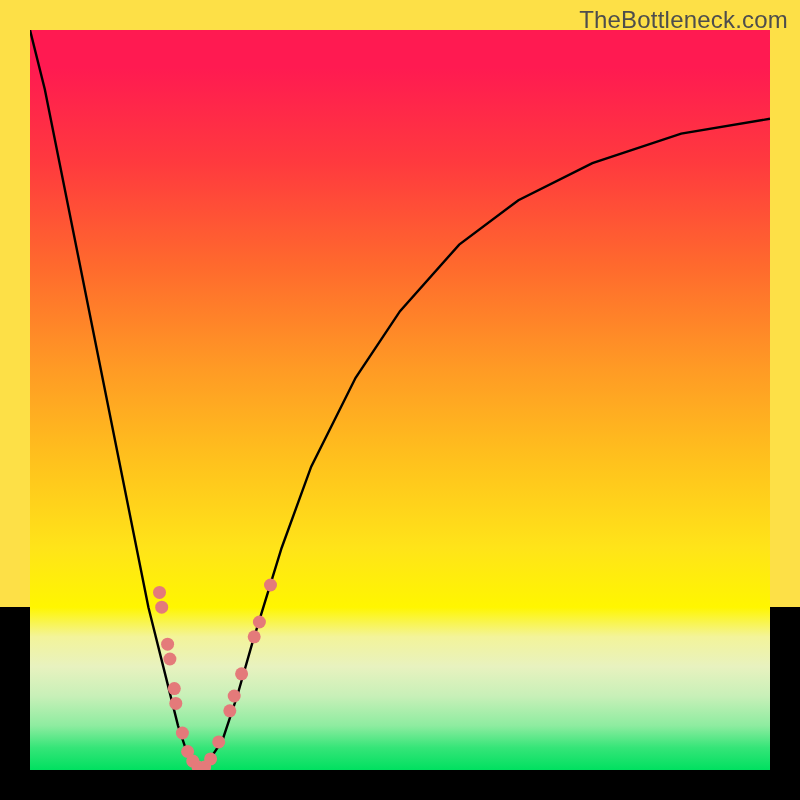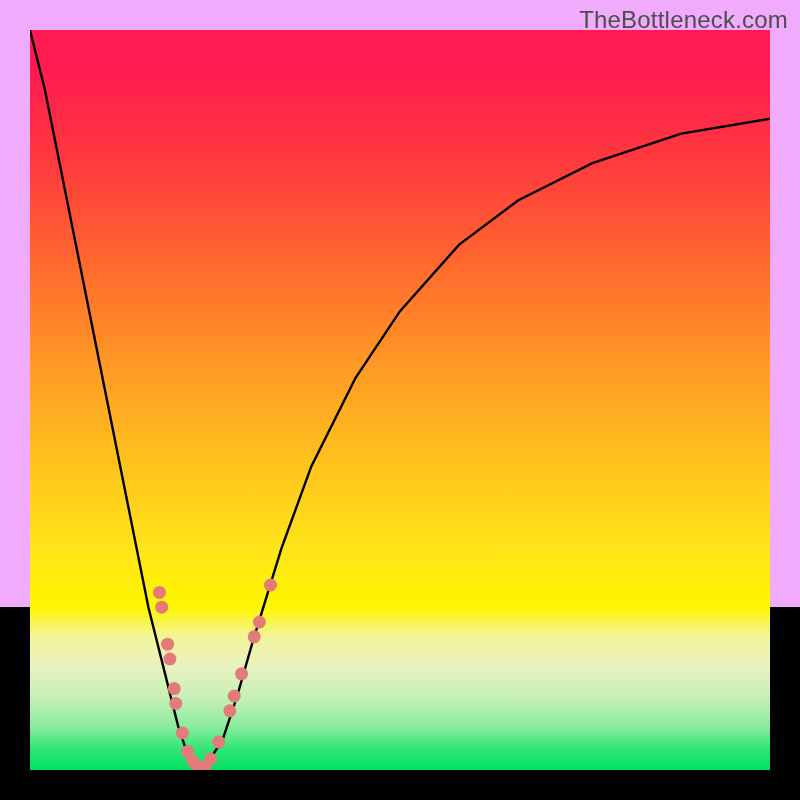--- a/index.html
+++ b/index.html
@@ -8,21 +8,21 @@
     width: 800px;
     height: 800px;
     overflow: hidden;
     background: #000;
     font-family: Arial, Helvetica, sans-serif;
   }
   .outer {
     position: relative;
     width: 800px;
     height: 607px;
-    background: #f0abfc;
+    background: #fde047;
   }
   .plot {
     position: absolute;
     left: 30px;
     top: 30px;
     width: 740px;
     height: 740px;
     overflow: hidden;
   }
   .gradient {

